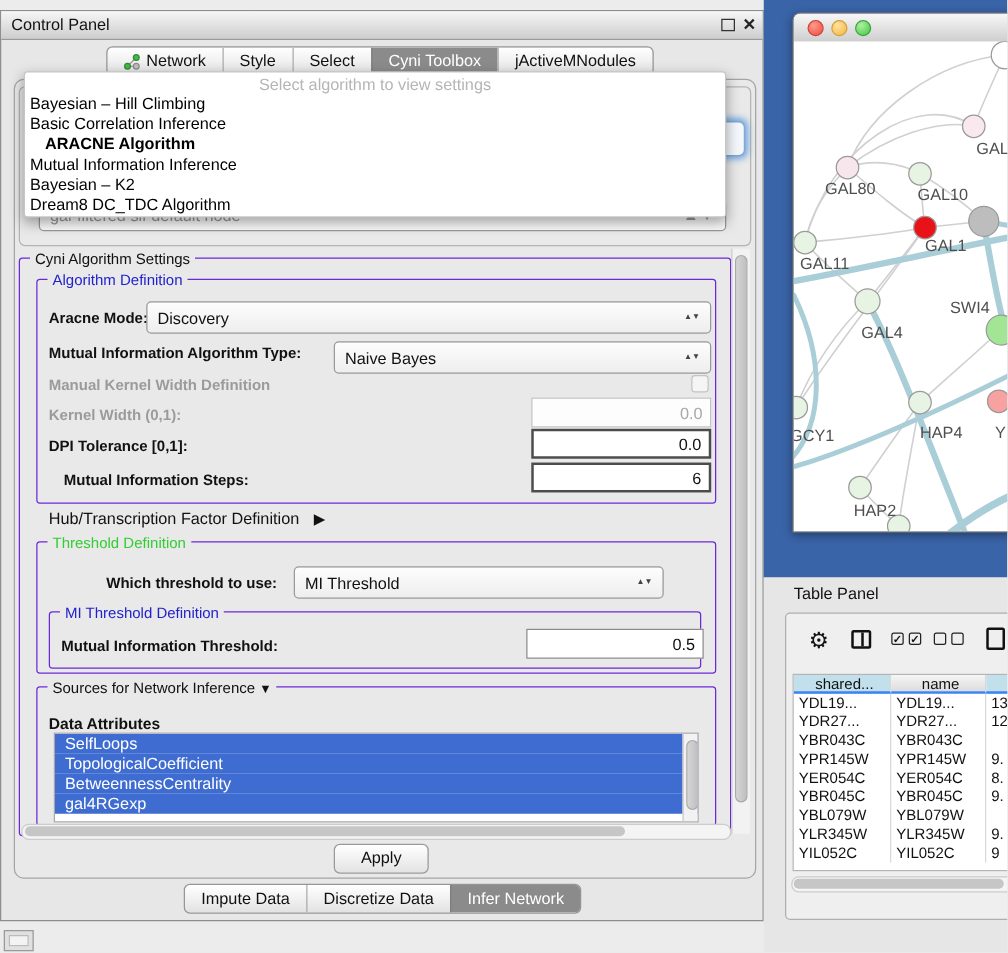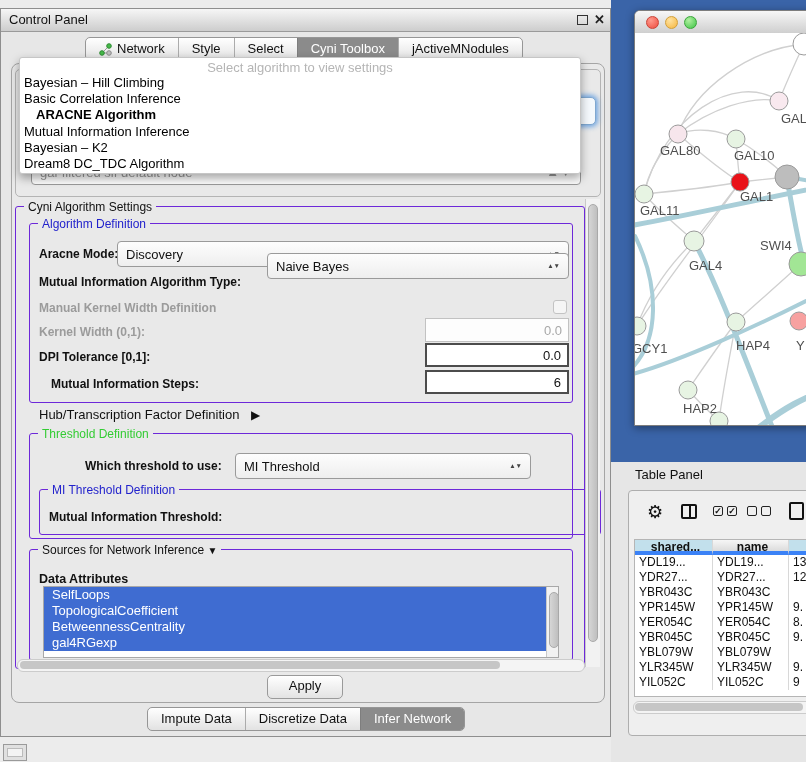--- a/index.html
+++ b/index.html
@@ -83,21 +83,21 @@
   .tpwin{left:17px;top:28px;width:200px;height:244px;background:#efefef;border:1px solid #aeaeae;border-radius:4px;}
   .gear{font-size:18px;color:#141414;line-height:18px;}
   .spliticon{width:16px;height:15px;border:2px solid #111;border-radius:2px;box-sizing:border-box;}
   .spliticon:after{content:"";position:absolute;left:6px;top:0;width:2px;height:11px;background:#111;}
   .cb{width:10px;height:10px;border:1.5px solid #222;border-radius:2px;box-sizing:border-box;font-size:9px;line-height:8px;font-weight:bold;color:#111;text-align:center;display:inline-block;}
   .cbrow{display:flex;gap:4px;}
   .docicon{width:15px;height:18px;border:2px solid #111;border-radius:2px;box-sizing:border-box;background:#efefef;}
 
   .grid{left:5px;top:48px;width:185px;height:158px;overflow:hidden;background:#fff;border:1px solid #b5b5b5;box-sizing:border-box;}
   .grow{display:grid;grid-template-columns:78px 76px 40px;}
-  .ghead .gcell{height:22px;line-height:22px;text-align:center;font-size:12px;color:#111;background:linear-gradient(#f6f6f6,#dcdcdc);border-right:1px solid #9a9a9a;border-bottom:4px solid #3b82f6;font-weight:bold;}
+  .ghead .gcell{height:22px;line-height:22px;text-align:center;font-size:12px;color:#111;background:linear-gradient(#f6f6f6,#dcdcdc);border-right:1px solid #9a9a9a;border-bottom:2px solid #3b82f6;}
   .ghead .gcell.selcol{background:#c2e0ec;}
   .grow .gcell{height:15px;line-height:15px;font-size:12px;color:#111;padding-left:4px;white-space:nowrap;overflow:hidden;border-right:1px solid #d8d8d8;box-sizing:border-box;}
 
   .netlabel{font-size:13px;fill:#4f4f4f;}
 </style>
 </head>
 <body>
 
 <div class="stage">
 
@@ -161,21 +161,21 @@
 
     <div class="abs group" style="left:28px;top:214px;width:542px;height:178px;">
       <span class="legend blue">Algorithm Definition</span>
     </div>
     <span class="abs lbl" style="left:38px;top:238px;">Aracne Mode:</span>
     <div class="abs combo" style="left:116px;top:232px;width:452px;">
       <span class="val">Discovery</span>
       <span class="arrows">▲▼</span>
     </div>
     <span class="abs lbl" style="left:38px;top:266px;">Mutual Information Algorithm Type:</span>
-    <div class="abs combo" style="left:266px;top:244px;width:302px;">
+    <div class="abs combo" style="left:266px;top:264px;width:302px;">
       <span class="val">Naive Bayes</span>
       <span class="arrows">▲▼</span>
     </div>
     <span class="abs lbl dis" style="left:38px;top:292px;">Manual Kernel Width Definition</span>
     <div class="abs checkbox" style="left:552px;top:291px;"></div>
 
     <span class="abs lbl dis" style="left:38px;top:316px;">Kernel Width (0,1):</span>
     <div class="abs field dis" style="left:424px;top:309px;width:144px;">
       <span class="num">0.0</span>
     </div>
@@ -194,24 +194,27 @@
     </span>
 
     <div class="abs group" style="left:28px;top:424px;width:542px;height:104px;">
       <span class="legend green">Threshold Definition</span>
     </div>
     <span class="abs lbl" style="left:84px;top:450px;">Which threshold to use:</span>
     <div class="abs combo" style="left:234px;top:444px;width:296px;">
       <span class="val">MI Threshold</span>
       <span class="arrows">▲▼</span>
     </div>
-    <div class="abs group" style="left:38px;top:480px;width:520px;height:44px;padding-left:40px;">
+    <div class="abs group" style="left:38px;top:480px;width:520px;height:44px;">
       <span class="legend blue">MI Threshold Definition</span>
     </div>
     <span class="abs lbl" style="left:48px;top:501px;">Mutual Information Threshold:</span>
+    <div class="abs field" style="left:420px;top:494px;width:142px;border-color:#8a8a8a;">
+      <span class="num">0.5</span>
+    </div>
 
     <div class="abs group" style="left:28px;top:540px;width:542px;height:110px;">
       <span class="legend">
         <span>Sources for Network Inference</span>
         <span style="font-size:10px;">▼</span>
       </span>
     </div>
     <span class="abs lbl" style="left:38px;top:563px;font-size:12.5px;">Data Attributes</span>
     <div class="abs attrlist" style="left:42px;top:577px;width:514px;height:70px;">
       <div id="attritems">

